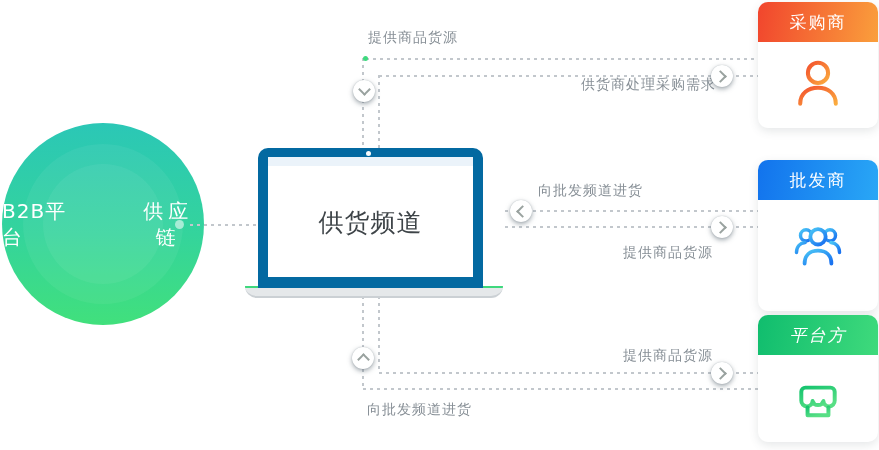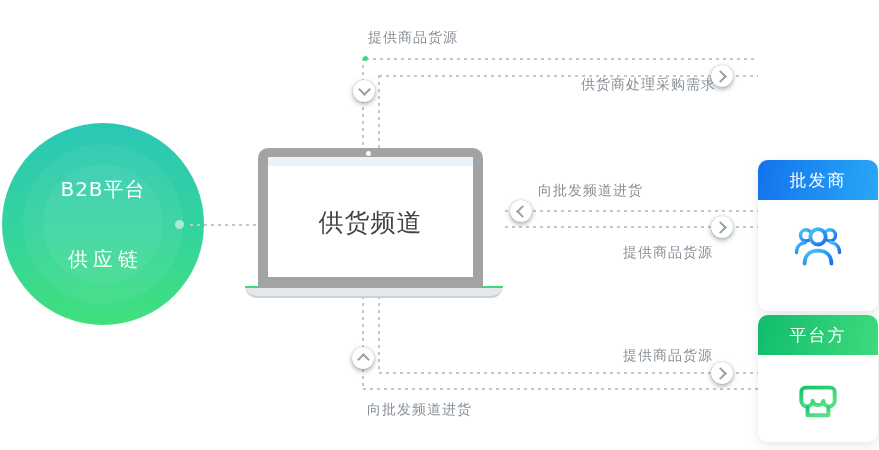--- a/index.html
+++ b/index.html
@@ -10,21 +10,21 @@
   
   .hub{
     position:absolute;left:2px;top:123px;width:202px;height:202px;border-radius:50%;
     background:linear-gradient(180deg,#2BC7B6 0%,#34D49C 55%,#41E07C 100%);
   }
   .ring{position:absolute;border-radius:50%;background:rgba(255,255,255,0.055);}
   .ring.r1{left:21px;top:21px;width:160px;height:160px;}
   .ring.r2{left:41px;top:41px;width:120px;height:120px;}
   .hub-text{
     position:absolute;left:0;top:0;width:100%;height:100%;
-    display:flex;flex-direction:column;align-items:center;justify-content:center;
+    display:flex;flex-direction:row;align-items:center;justify-content:center;
     color:#FFFFFF;font-size:20px;line-height:26px;letter-spacing:1px;gap:44px;
   }
   .hub-line2{letter-spacing:5px;padding-left:5px;text-align:center;}
   .hub-dot{position:absolute;left:173px;top:97px;width:9px;height:9px;border-radius:50%;
     background:rgba(255,255,255,0.55);}
   
   .dh{position:absolute;height:2px;
     background:repeating-linear-gradient(90deg,#C2C7CC 0 3px,transparent 3px 7px);}
   .dv{position:absolute;width:2px;
     background:repeating-linear-gradient(180deg,#C2C7CC 0 3px,transparent 3px 7px);}
@@ -42,41 +42,41 @@
   .chev.up   {transform:rotate(-135deg);margin-bottom:-3px;}
   .flow-label{position:absolute;font-size:14px;color:#878F96;letter-spacing:1px;white-space:nowrap;}
   
   .laptop-base{
     position:absolute;left:245px;top:286px;width:258px;height:12px;box-sizing:border-box;
     background:#E5E8EA;border-top:2px solid #3FD87D;border-bottom:2px solid #CBD0D4;
     border-radius:0 0 12px 12px;z-index:1;
   }
   .laptop-frame{
     position:absolute;left:258px;top:148px;width:225px;height:140px;
-    background:#a3a3a3;border-radius:10px 10px 0 0;z-index:2;
+    background:#0369a1;border-radius:10px 10px 0 0;z-index:2;
   }
   .camera{position:absolute;left:108px;top:3px;width:5px;height:5px;border-radius:50%;background:#F8FAFB;}
   .screen{position:absolute;left:10px;top:9px;width:205px;height:120px;background:#FFFFFF;
     display:flex;align-items:center;justify-content:center;}
   .screen-strip{position:absolute;left:0;top:0;width:100%;height:9px;background:#EBF3FA;}
   .screen-title{padding-top:10px;font-size:25px;color:#3E4448;letter-spacing:1px;}
   
   .card{position:absolute;left:758px;width:120px;background:#FFFFFF;border-radius:10px;
     overflow:hidden;box-shadow:0 3px 10px rgba(70,85,95,0.14);z-index:3;}
   .card-header{height:40px;display:flex;align-items:center;justify-content:center;
     color:#FFFFFF;font-size:17px;letter-spacing:2px;}
   .card-body{display:flex;align-items:center;justify-content:center;}
   .card.buyer{top:2px;height:126px;}
   .card.buyer .card-header{background:linear-gradient(100deg,#F1452D,#FA9F3C);}
   .card.buyer .card-body{height:86px;}
   .card.wholesaler{top:160px;height:151px;}
   .card.wholesaler .card-header{background:linear-gradient(100deg,#1273ED,#29A7F6);}
   .card.wholesaler .card-body{height:91px;}
   .card.platform{top:315px;height:127px;}
-  .card.platform .card-header{background:linear-gradient(100deg,#10BD6E,#3FDA7C);}
+  .card.platform .card-header{background:linear-gradient(100deg,#10BD6E,#3FDA7C);font-style:italic;}
   .card.platform .card-body{height:87px;}
 </style>
 </head>
 <body>
 
 <div class="canvas">
 
   <div class="hub">
     <div class="ring r1"></div>
     <div class="ring r2"></div>
@@ -133,20 +133,37 @@
   <div class="flow-label" style="left:623px;top:347px;">提供商品货源</div>
 
   <div class="dv" style="left:362px;top:296px;height:52px;"></div>
   <div class="node" style="left:352px;top:347px;">
       <span class="chev up"></span>
     </div>
   <div class="dv" style="left:362px;top:369px;height:20px;"></div>
   <div class="dh" style="left:363px;top:388px;width:395px;"></div>
   <div class="flow-label" style="left:367px;top:401px;">向批发频道进货</div>
 
+  <div class="card buyer">
+    <div class="card-header">采购商</div>
+    <div class="card-body">
+      <span>
+        <svg width="50" height="52" viewBox="0 0 52 54" fill="none">
+          <defs>
+            <linearGradient id="gOrange" x1="0" y1="0" x2="1" y2="1">
+              <stop offset="0" stop-color="#F3512E"></stop>
+                <stop offset="1" stop-color="#FBAC3E"></stop>
+            </linearGradient>
+          </defs>
+          <circle cx="26" cy="16.5" r="10.5" stroke="url(#gOrange)" stroke-width="4.2"></circle>
+          <path d="M7.5 48.5 c0-11 8.5-16.5 18.5-16.5 s18.5 5.5 18.5 16.5" stroke="url(#gOrange)" stroke-width="4.2" stroke-linecap="round"></path>
+        </svg>
+      </span>
+    </div>
+  </div>
 
   <div class="card wholesaler">
     <div class="card-header">批发商</div>
     <div class="card-body">
       <span>
         <svg width="50" height="44" viewBox="0 0 52 46" fill="none">
           <defs>
             <linearGradient id="gBlue" x1="0" y1="0" x2="0.85" y2="1">
               <stop offset="0" stop-color="#4AC6F6"></stop>
                 <stop offset="1" stop-color="#1A73F0"></stop>

